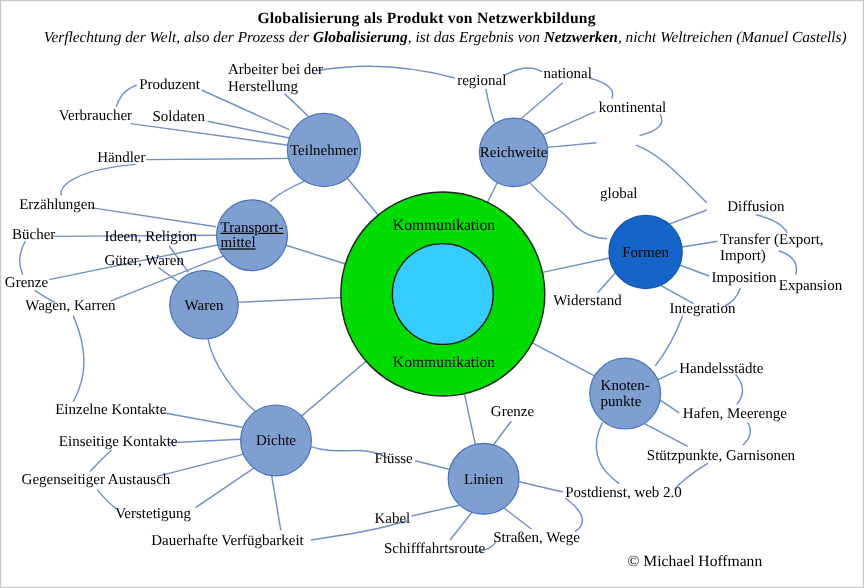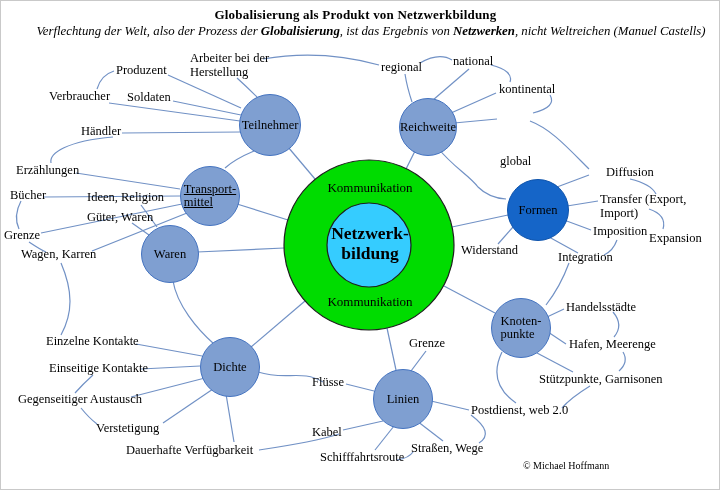--- a/index.html
+++ b/index.html
@@ -25,21 +25,21 @@
   }
   .leaf-label{
     position:absolute;font-size:12.5px;line-height:13.5px;white-space:pre-line;
   }
   .center-text{position:absolute;text-align:center;}
   .hub-title{
     left:283px;top:222px;width:172px;font-weight:bold;font-size:17.5px;line-height:20px;white-space:pre-line;
   }
   .ring-top{left:283px;top:179px;width:172px;font-size:13px;}
   .ring-bottom{left:283px;top:293px;width:172px;font-size:13px;}
-  .copyright{position:absolute;left:522px;top:459px;font-size:10px;}
+  .copyright{position:absolute;left:522px;top:459px;font-size:13px;}
 </style>
 </head>
 <body>
 
 <div class="stage">
   <div class="title">Globalisierung als Produkt von Netzwerkbildung</div>
   <div class="subtitle"><span>Verflechtung der Welt, also der Prozess der </span><b>Globalisierung</b><span>, ist das Ergebnis von </span><b>Netzwerken</b><span>, nicht Weltreichen (Manuel Castells)</span></div>
 
   <svg class="layer" width="720" height="490" viewBox="0 0 720 490">
       <path d="M314,178 L287,146" fill="none" stroke="#7191c5" stroke-width="1.2"></path>
@@ -160,18 +160,16 @@
       <div class="leaf-label" style="left: 95px; top: 421px;">Verstetigung</div>
       <div class="leaf-label" style="left: 125px; top: 443px;">Dauerhafte Verfügbarkeit</div>
       <div class="leaf-label" style="left: 408px; top: 336px;">Grenze</div>
       <div class="leaf-label" style="left: 311px; top: 375px;">Flüsse</div>
       <div class="leaf-label" style="left: 311px; top: 425px;">Kabel</div>
       <div class="leaf-label" style="left: 319px; top: 450px; text-align: center;">Schifffahrtsroute</div>
       <div class="leaf-label" style="left: 410px; top: 441px;">Straßen, Wege</div>
     </div>
 
   <div class="center-text ring-top">Kommunikation</div>
-  <div class="center-text hub-title">Netzwerk-
-bildung</div>
   <div class="center-text ring-bottom">Kommunikation</div>
 
   <div class="copyright">© Michael Hoffmann</div>
 </div>
 
 </body></html>

